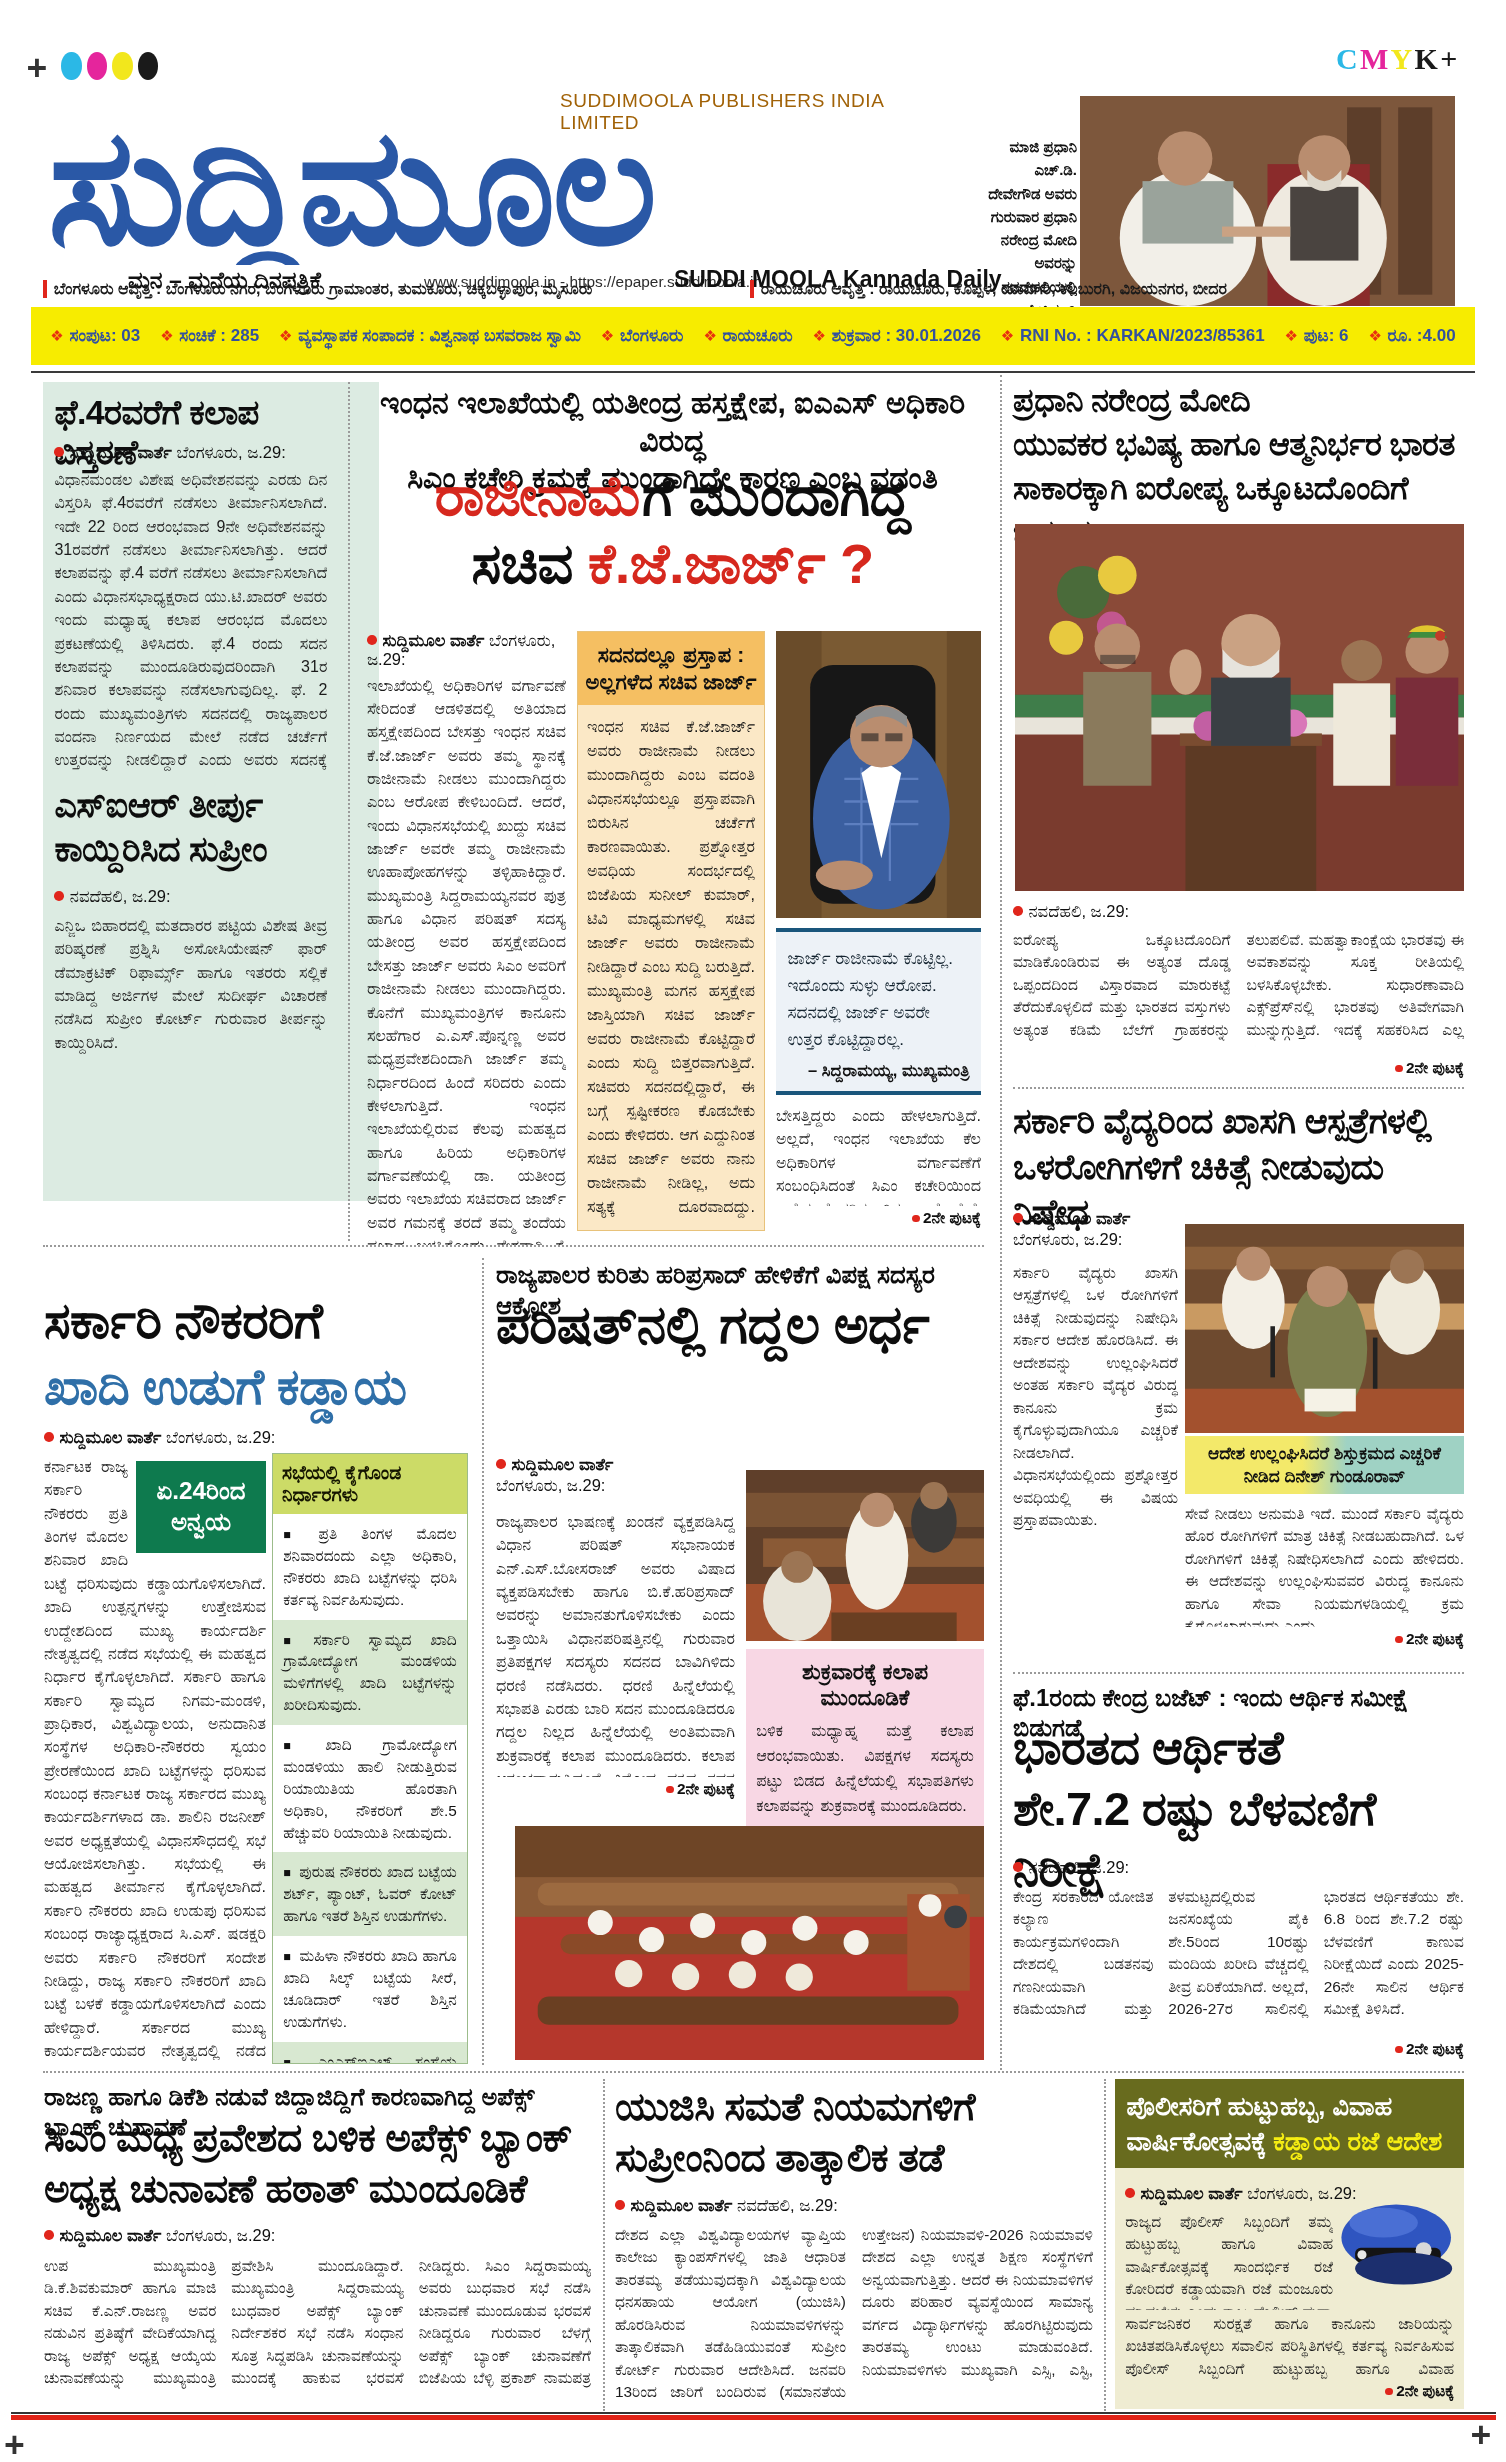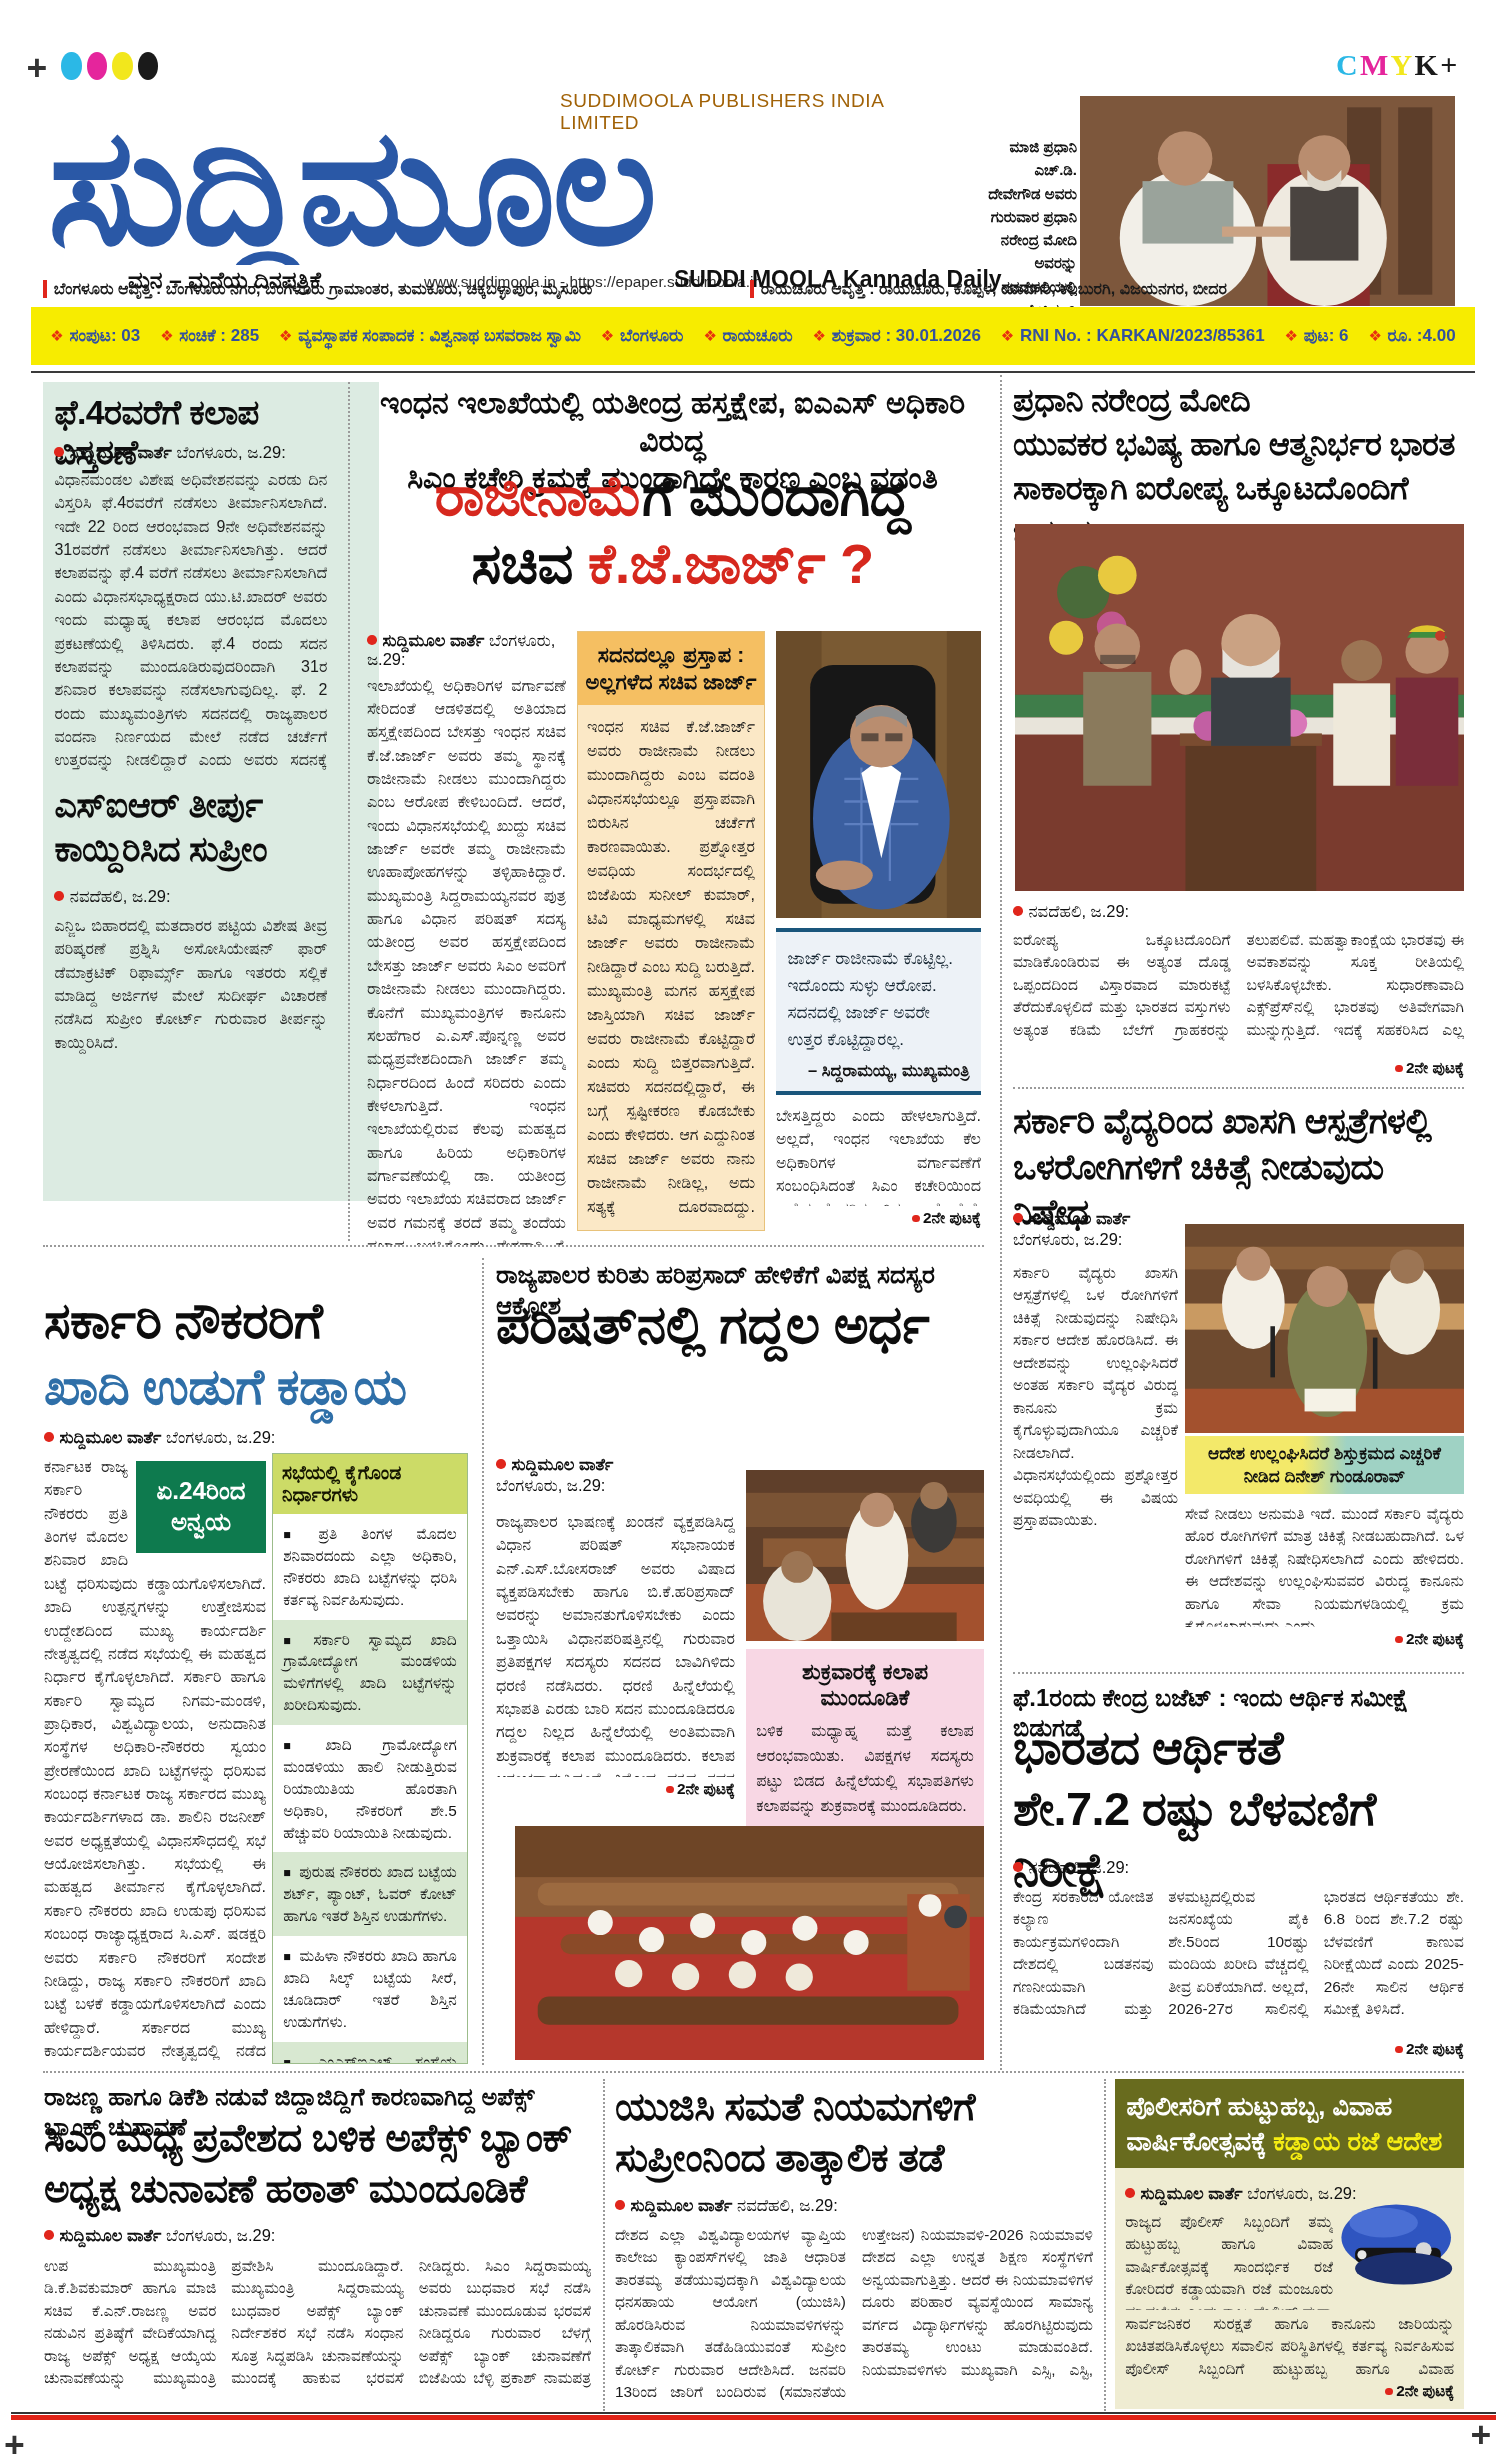--- a/index.html
+++ b/index.html
@@ -57,21 +57,21 @@
 </style>
 </head>
 <body>
 
 <div id="page">
 
   <div class="abs plus" style="left:27px;top:48px">+</div>
   <div class="abs" style="left:61px;top:52px">
     <span class="regdot" style="background:#2bb8e6"></span><span class="regdot" style="background:#e5259c"></span><span class="regdot" style="background:#f2e71c"></span><span class="regdot" style="background:#1a1a1a"></span>
   </div>
-  <div class="abs cmyk" style="left:1336px;top:48px">
+  <div class="abs cmyk" style="left:1336px;top:42px">
     <span style="color:#2bb8e6">C</span><span style="color:#e5259c">M</span><span style="color:#f2e71c">Y</span><span style="color:#1a1a1a">K</span><span style="color:#1a1a1a">+</span>
   </div>
 
   <div class="abs" style="left:560px;top:90px;width:341px;font-size:19px;letter-spacing:0.6px;color:#a16207">SUDDIMOOLA PUBLISHERS INDIA LIMITED</div>
   <div class="abs logo" style="left:48px;top:114px;width:830px;height:151px">ಸುದ್ದಿಮೂಲ</div>
   <div class="abs" style="left:128px;top:267px;font-size:23px;font-weight:bold">ಮನ – ಮನೆಯ ದಿನಪತ್ರಿಕೆ</div>
   <div class="abs" style="left:424px;top:273px;font-size:15.4px;color:#2c2c2c">www.suddimoola.in - https://epaper.suddimoola.in</div>
   <div class="abs" style="left:674px;top:266px;font-size:23px;font-weight:bold">SUDDI MOOLA  Kannada Daily</div>
 
   <div class="abs" style="left:981px;top:135px;width:96px;height:171px;font-size:15px;font-weight:bold;text-align:right;line-height:1.55">ಮಾಜಿ ಪ್ರಧಾನಿ ಎಚ್.ಡಿ. ದೇವೇಗೌಡ ಅವರು ಗುರುವಾರ ಪ್ರಧಾನಿ ನರೇಂದ್ರ ಮೋದಿ ಅವರನ್ನು ನವದೆಹಲಿಯಲ್ಲಿ ಭೇಟಿಯಾಗಿ ಮಾತುಕತೆ ನಡೆಸಿದರು.</div>

